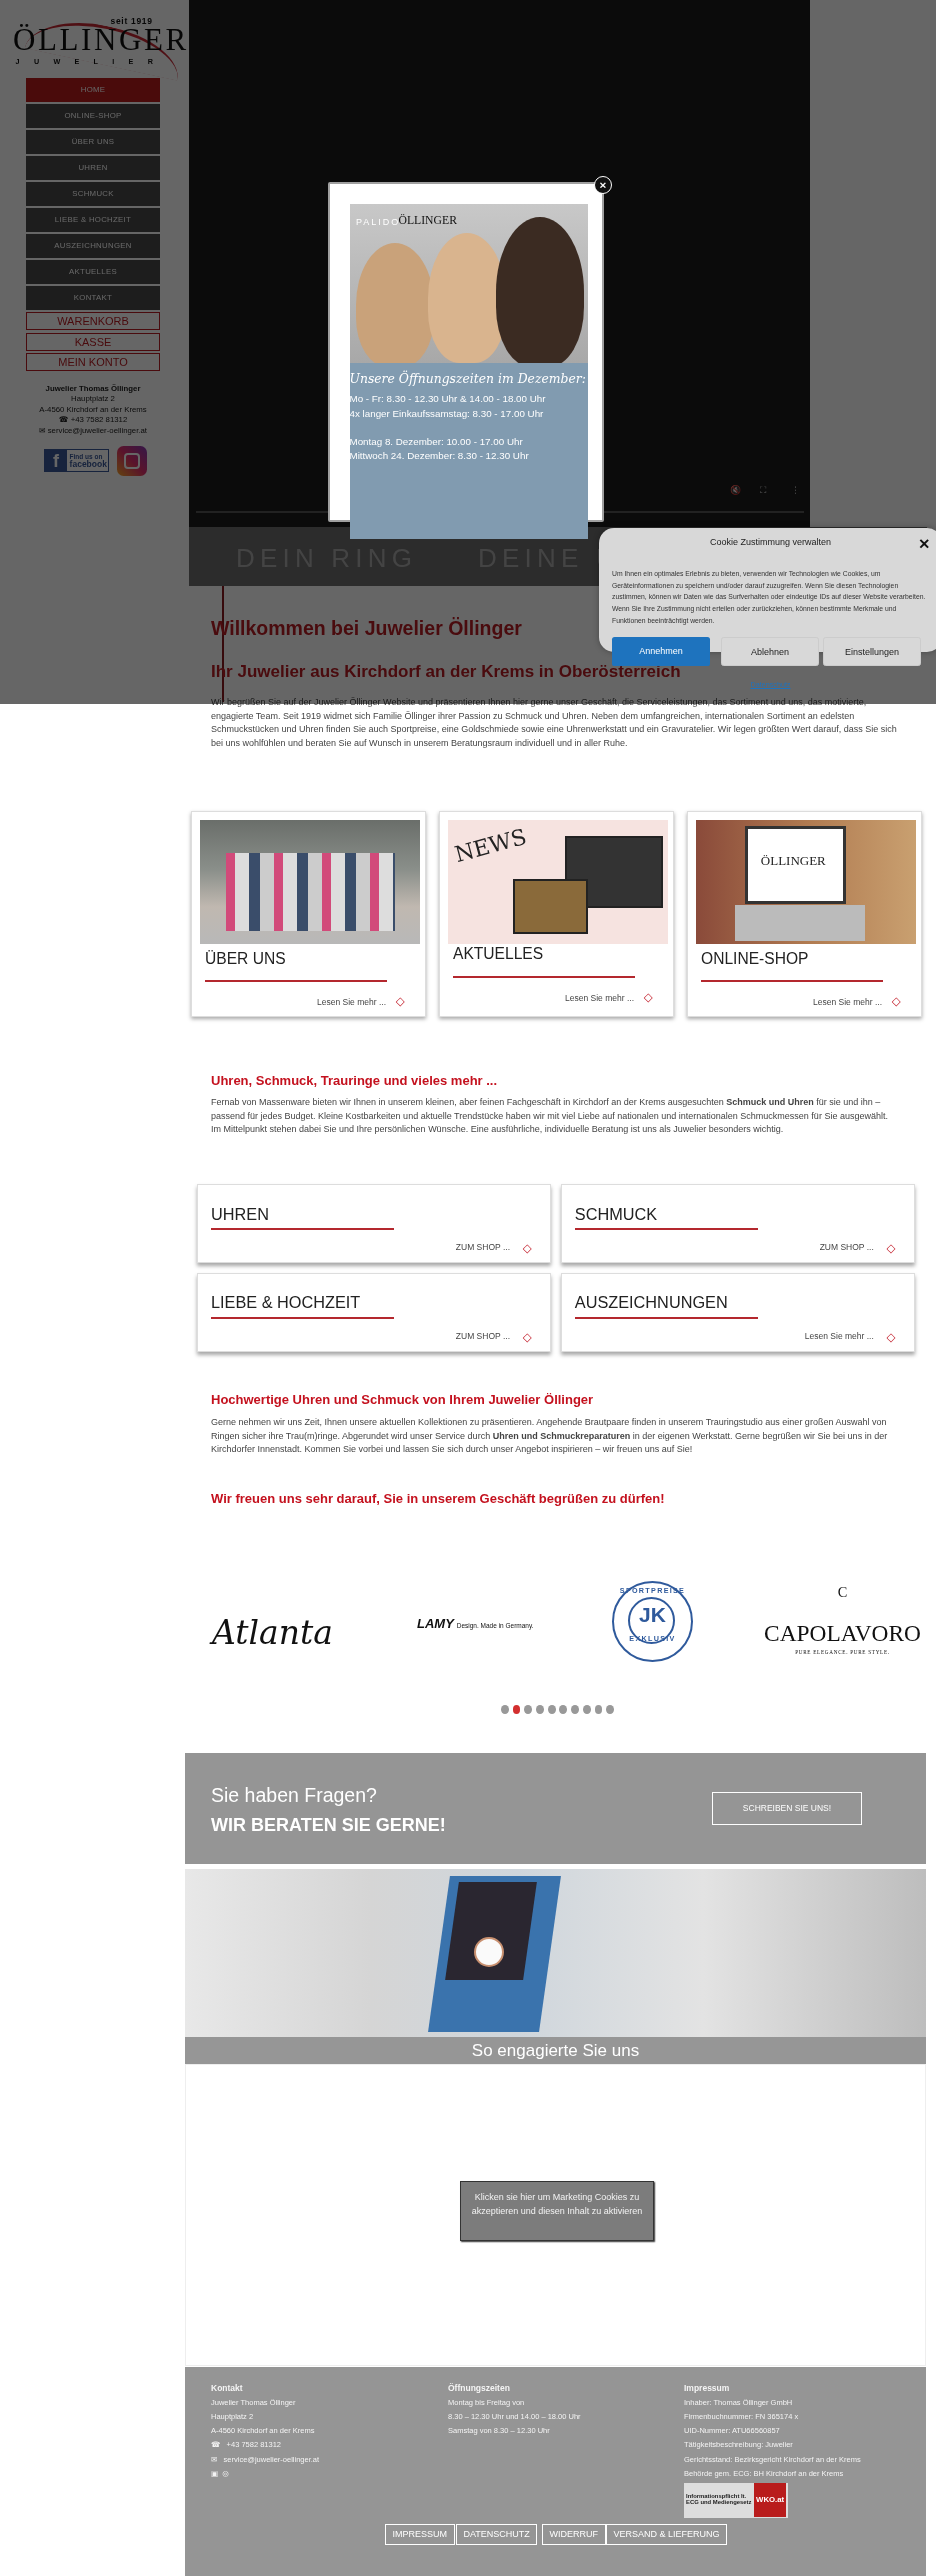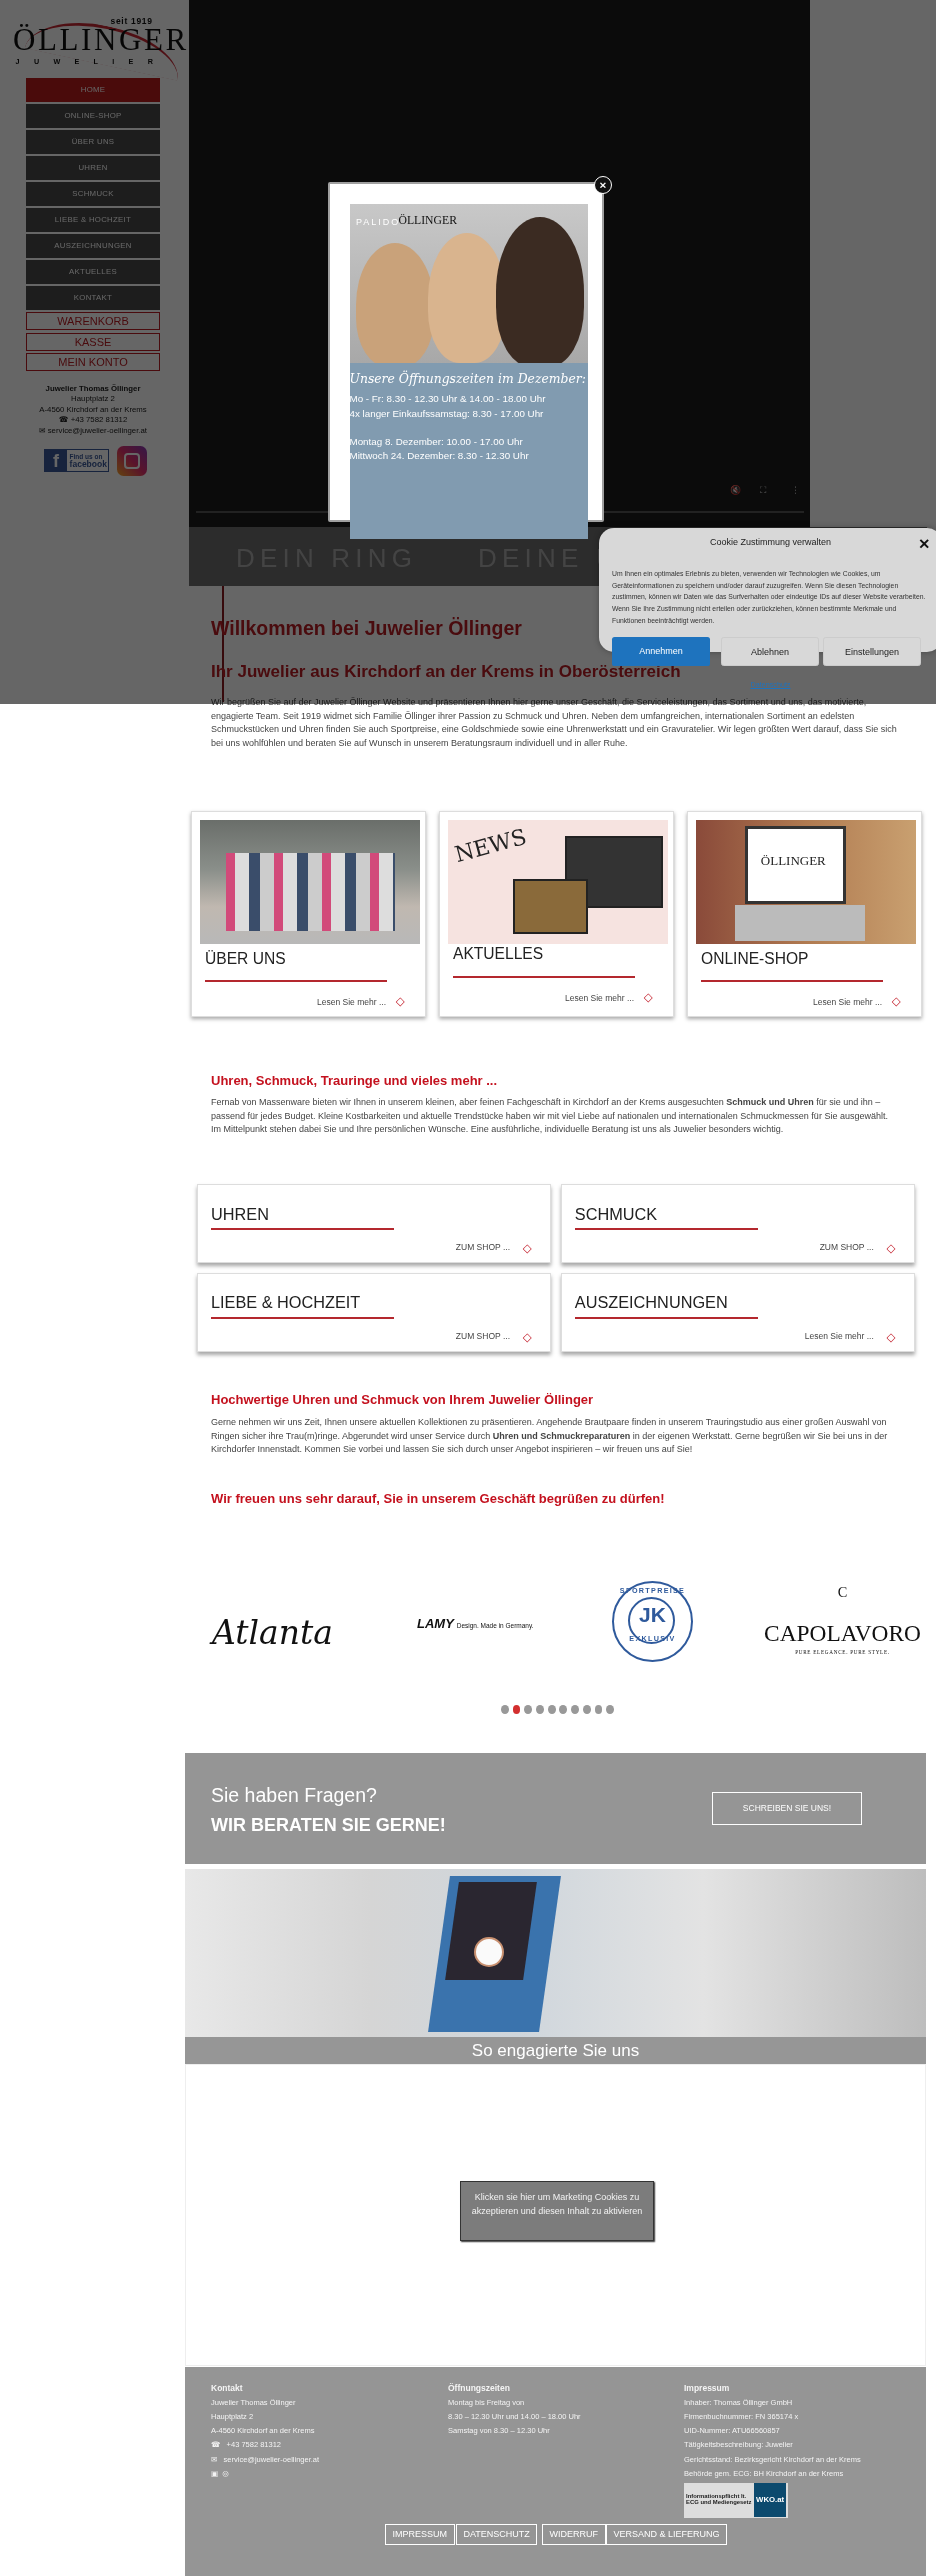--- a/index.html
+++ b/index.html
@@ -59,21 +59,21 @@
   .photo .box{position:absolute;left:254px;top:6.5px;width:111px;height:156px;background:#3a73ad;transform:skewX(-8deg)}
   .photo .inner{position:absolute;left:267px;top:13px;width:78px;height:98px;background:#2a2630;transform:skewX(-8deg)}
   .reach{position:absolute;left:185px;top:2037px;width:741px;height:27px;background:#969696;color:#fff;font-size:17px;text-align:center;line-height:27px}
   .map{position:absolute;left:185px;top:2064px;width:741px;height:302px;background:#fff;border:0.7px solid #eee}
   .mapbtn{position:absolute;left:460px;top:2181px;width:194px;height:60px;background:#7c7c7c;border:0.7px solid #333;box-shadow:1.3px 1.3px 1.3px #333;color:#f3f3f3;font-size:9px;text-align:center;line-height:14.3px;padding-top:7.8px}
   .footer{position:absolute;left:185px;top:2367px;width:741px;height:209px;background:#959595;color:#f4f4f4;font-size:7.5px}
   .fcol{position:absolute;top:14.3px;line-height:14.3px}
   .fcol .h{font-weight:bold;font-size:8.5px}
   .flink{position:absolute;top:157px;height:21px;border:1.3px solid #fff;color:#fff;font-size:9px;line-height:18px;padding:0 6.5px;white-space:nowrap}
   .wko{display:inline-flex;align-items:center;background:#ddd;color:#222;font-size:5.9px;line-height:5.9px;font-weight:bold;padding:0.7px 2px;margin-top:1.3px}
-  .wko b{background:#0c4a6e;color:#fff;padding:14px 2px;margin-left:2.6px;font-size:7.8px}
+  .wko b{background:#b91c1c;color:#fff;padding:14px 2px;margin-left:2.6px;font-size:7.8px}
   .overlay{position:absolute;left:0;top:0;width:936px;height:704px;background:rgba(0,0,0,.6)}
   .popup{position:absolute;left:328px;top:182px;width:276px;height:340px;background:#fff;border:2.6px solid #a0a0a0;border-radius:2px}
   .popup .pimg{position:absolute;left:19.5px;top:19.5px;width:238px;height:159px;background:linear-gradient(180deg,#c8c8c8,#a8a8a8);overflow:hidden}
   .popup .face{position:absolute;border-radius:50% 50% 40% 40%;}
   .popup .ptext{position:absolute;left:19.5px;top:179px;width:238px;height:176px;background:#819bb0;color:#fff;}
   .popup .script{font-family:"DejaVu Serif",serif;font-style:italic;font-size:12.4px;margin-top:7.8px}
   .popup .l{font-size:9.8px;line-height:14.3px}
   .pclose{position:absolute;left:594px;top:176px;width:18px;height:18px;border-radius:50%;background:#111;border:1.3px solid #fff;color:#fff;font-size:11.7px;text-align:center;line-height:15.6px;font-weight:bold}
   .cookie{position:absolute;left:599px;top:528px;width:343px;height:124px;background:#d8d8d8;border-radius:15px;box-shadow:0 0 6.5px rgba(0,0,0,.3)}
   .cookie .t{position:absolute;left:0;right:0;top:9px;text-align:center;font-size:9px;color:#222}

